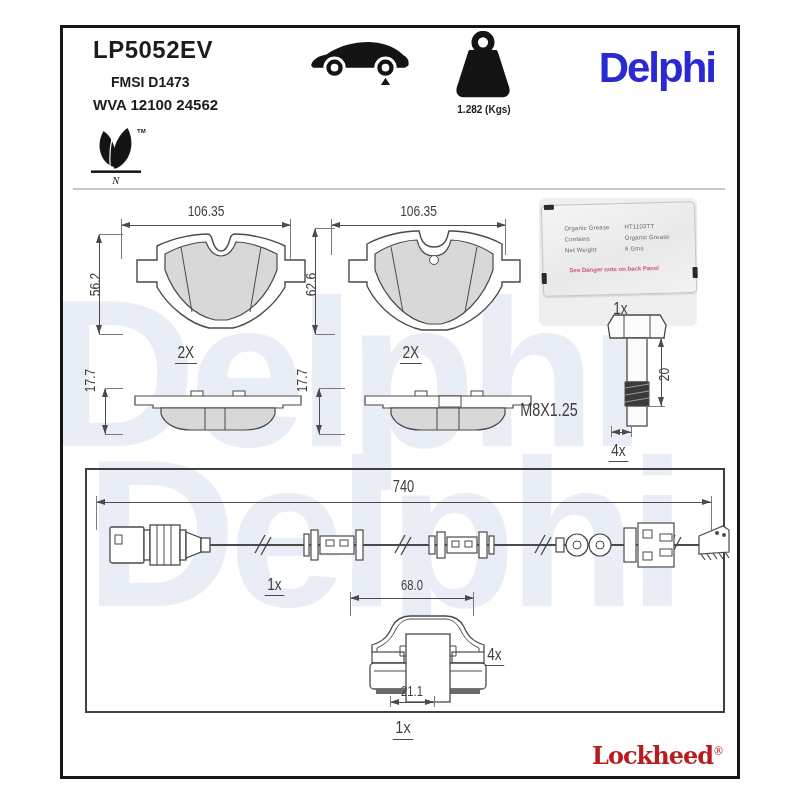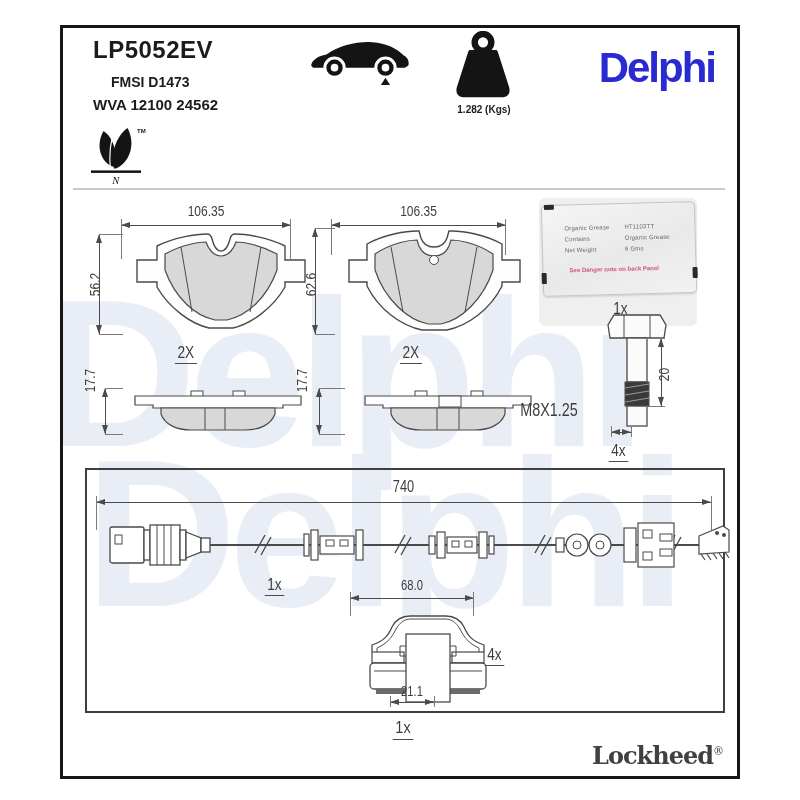--- a/index.html
+++ b/index.html
@@ -39,21 +39,21 @@
   .lowerbox{position:absolute;z-index:1;border:2px solid #3f3f3f;background:transparent;}
   
   .sachet-bg{position:absolute;z-index:1;background:#efefef;border-radius:6px;}
   .sachet{position:absolute;z-index:2;background:linear-gradient(160deg,#f5f5f5 0%,#e9e9e9 55%,#f2f2f2 100%);
     border:1px solid #c5c5c5;border-radius:5px;transform:rotate(-1.5deg);box-shadow:0 1px 2px rgba(0,0,0,.15);}
   .s-row{position:absolute;font-size:6px;color:#6b6b6b;white-space:nowrap;letter-spacing:.2px;}
   .s-warn{position:absolute;font-size:6px;color:#cf5577;white-space:nowrap;font-weight:bold;}
   .s-mark{position:absolute;background:#2a2a2a;border-radius:1px;}
   
   .lockheed{position:absolute;z-index:2;font-family:"DejaVu Serif",serif;font-weight:bold;
-    font-size:24px;color:#404040;letter-spacing:-1px;}
+    font-size:24px;color:#b91c1c;letter-spacing:-1px;}
   .lockheed sup{font-size:11px;font-weight:normal;}
   svg{display:block;}
 </style>
 </head>
 <body>
 
 <div class="frame">
 
   <div class="wm" style="left:-18px;top:225px;">Delphi</div>
   <div class="wm" style="left:22px;top:385px;">Delphi</div>

